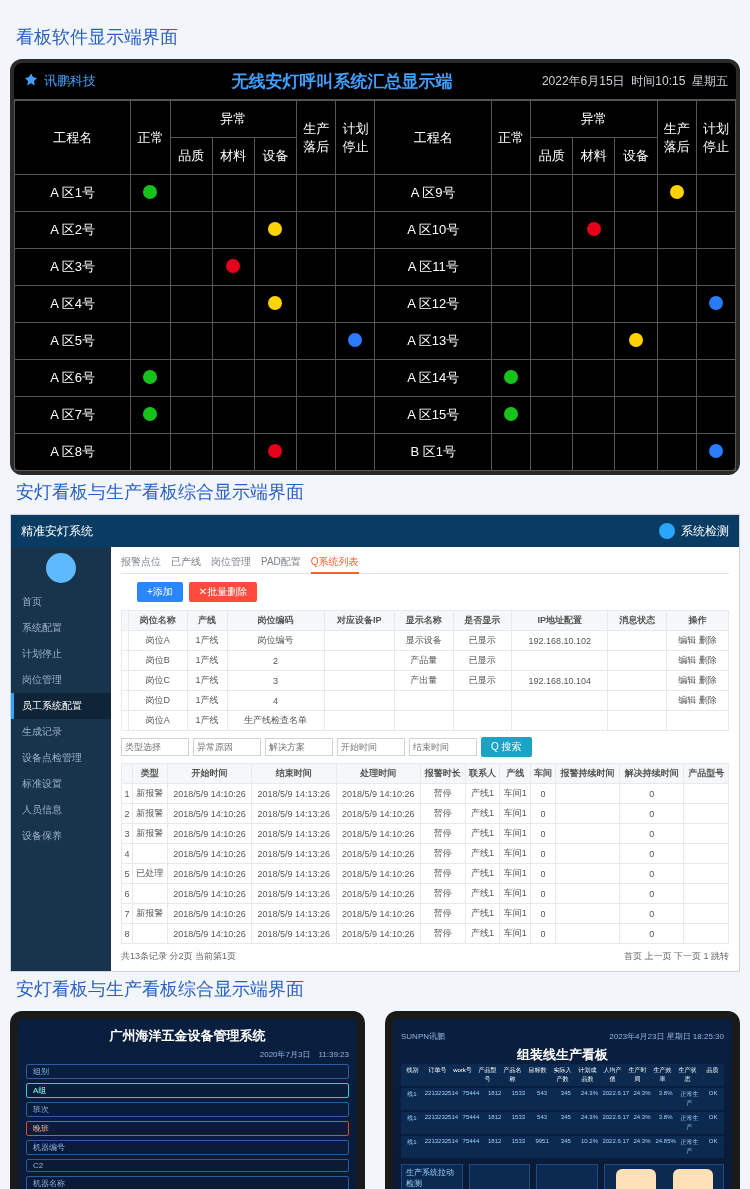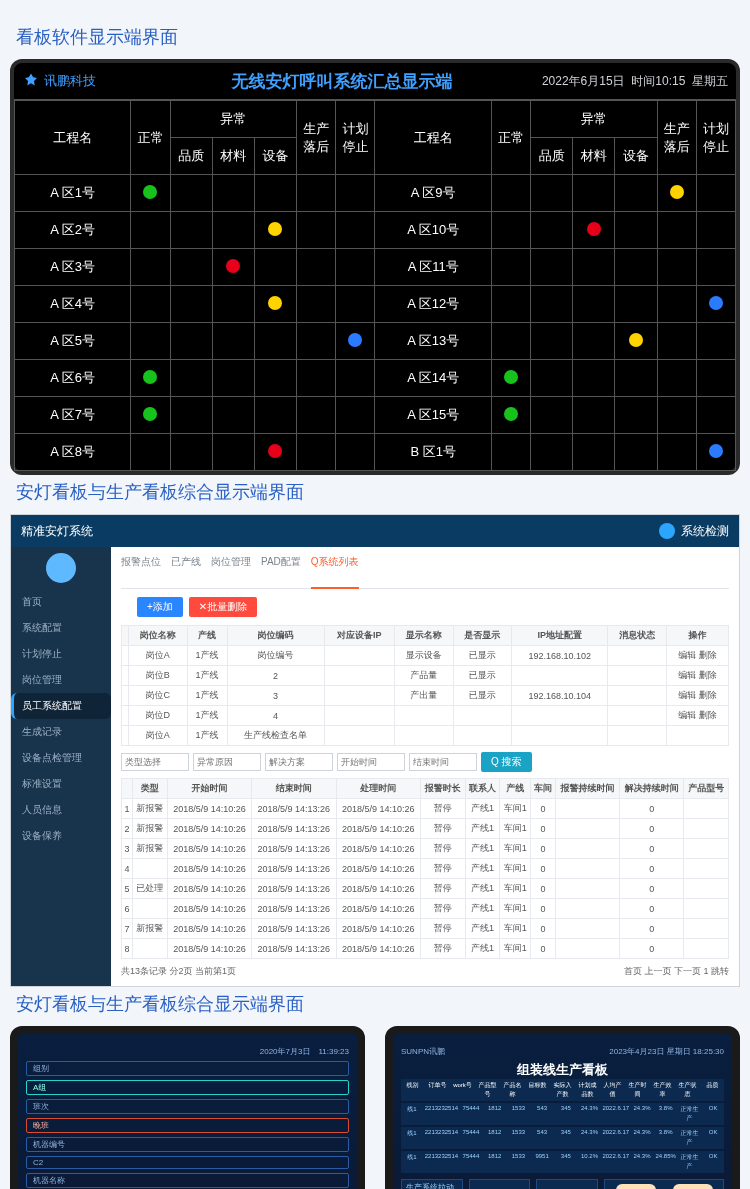--- a/index.html
+++ b/index.html
@@ -24,24 +24,24 @@
   
   .web-wrap{background:#fff;border:1px solid #cfd4da;font-size:10px;color:#333;}
   .web-top{background:#0a3c63;color:#fff;height:32px;display:flex;align-items:center;justify-content:space-between;padding:0 10px;font-size:12px;}
   .web-top-right{display:flex;align-items:center;gap:6px;}
   .avatar{width:16px;height:16px;border-radius:50%;background:#2aa6ff;display:inline-block;}
   .web-body{display:flex;min-height:370px;}
   .web-side{width:100px;background:#18334c;color:#9db2c6;padding-top:6px;}
   .side-user{display:flex;flex-direction:column;align-items:center;margin-bottom:6px;}
   .side-user .avatar{width:30px;height:30px;background:#5fb9ff;}
   .side-item{padding:6px 8px;font-size:10px;border-left:3px solid transparent;}
-  .side-item.active{background:#0f2436;border-left-color:#2aa6ff;color:#fff;border-radius:6px;}
+  .side-item.active{background:#0f2436;border-left-color:#2aa6ff;color:#fff;}
   .web-main{flex:1;padding:8px 10px;background:#fff;}
   .tab-row{border-bottom:1px solid #e0e3e7;display:flex;gap:10px;font-size:10px;color:#7a828b;padding-bottom:4px;}
-  .tab-row span.active{color:#ff5d2a;border-bottom:2px solid #ff5d2a;padding-bottom:18px;margin-bottom:-5px;}
+  .tab-row span.active{color:#ff5d2a;border-bottom:2px solid #ff5d2a;padding-bottom:3px;margin-bottom:-5px;}
   .btn-row{margin:8px 16px;display:flex;gap:6px;}
   .btn{padding:3px 10px;border-radius:2px;color:#fff;font-size:10px;}
   .btn.blue{background:#2a86ff;}
   .btn.red{background:#ff4a3d;}
   .btn.cyan{background:#1aa3c4;}
   table.grid{width:100%;border-collapse:collapse;}
   table.grid th,table.grid td{border:1px solid #e6e9ed;padding:3px 2px;text-align:center;font-size:9px;color:#555;}
   table.grid th{background:#f5f7f9;}
   .link{color:#2a86ff;}
   .filter-row{display:flex;gap:4px;margin:6px 0;align-items:center;flex-wrap:wrap;}
@@ -507,20 +507,21 @@
       </div>
     </div>
   </div>
 </div>
 
 <div class="section-title">安灯看板与生产看板综合显示端界面</div>
 
 <div class="dash-row">
 
   <div class="dash">
+    <div class="dash-title">广州海洋五金设备管理系统</div>
     <div class="dash-sub">
         <span></span>
         <span>2020年7月3日　11:39:23</span>
       </div>
     <div class="tag-row" id="dash1-tags">
         <span class="tag">组别</span>
         <span class="tag cyan">A组</span>
         <span class="tag">班次</span>
         <span class="tag red">晚班</span>
         <span class="tag">机器编号</span>

